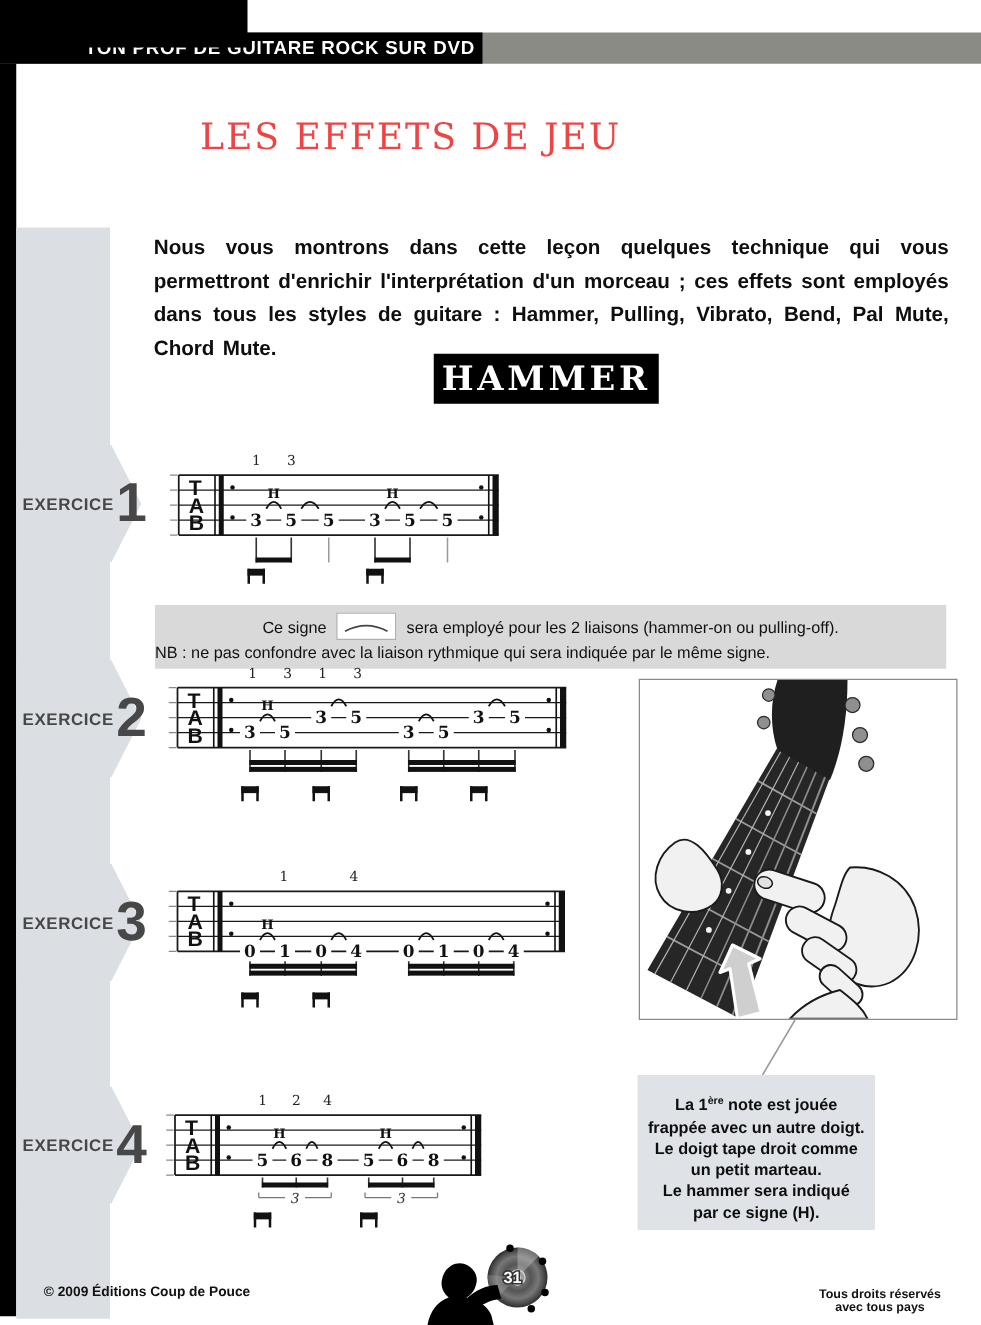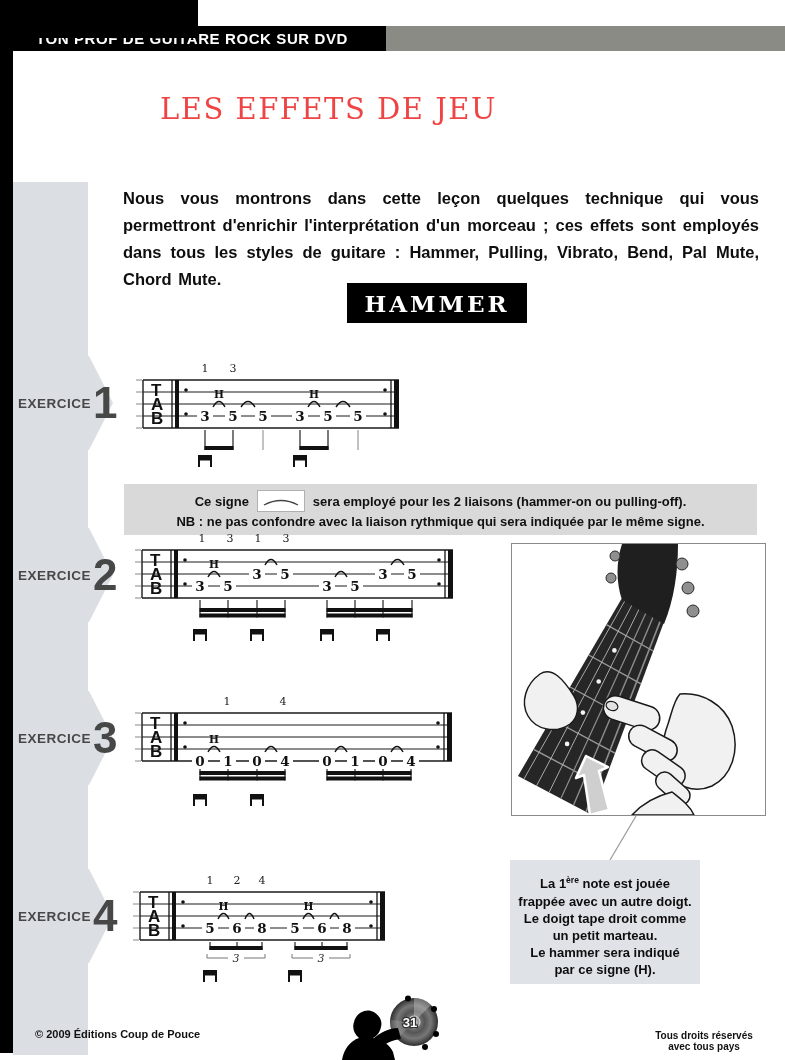--- a/index.html
+++ b/index.html
@@ -5,42 +5,42 @@
   html,body{margin:0;padding:0;background:#e9e9e9}
   .page{position:relative;width:785px;height:1060px;background:#fff;overflow:hidden;
         font-family:"Liberation Sans",sans-serif;color:#101010;margin:0 auto}
   .abs{position:absolute}
 
   .left-black{left:0;top:0;width:13px;height:1053px;background:#000}
   .left-band{left:13px;top:182px;width:75px;height:873px;background:#dbdfe4}
 
   .header-gray{left:0;top:26px;width:785px;height:25px;background:#8b8b86}
   .banner-black{left:0;top:26px;width:386px;height:25px;background:#000;display:flex;align-items:center}
-  .banner-black span{color:#fff;font-size:15px;font-weight:bold;letter-spacing:.6px;padding-left:36px;white-space:nowrap}
+  .banner-black span{color:#fff;font-size:15px;font-weight:bold;letter-spacing:.6px;padding-left:68px;white-space:nowrap}
   .corner-black{left:0;top:0;width:198px;height:38px;background:#000}
 
   .lesson-box{left:0;top:53px;width:198px;height:124px;background:#000}
   .lesson-tri{position:absolute;left:24px;top:23px;width:68px;height:86px;background:#fff;
               clip-path:polygon(0 0,100% 50%,0 100%)}
   .lesson-label{position:absolute;left:110px;top:18px;color:#fff;font-size:20px;font-weight:bold;letter-spacing:3px}
   .lesson-number{position:absolute;left:104px;top:30px;color:#fff;font-size:58px;font-weight:bold;line-height:1}
 
   .page-title{left:160px;top:92px;width:540px;text-align:left;font-family:"DejaVu Serif",serif;
               font-weight:normal;font-size:29px;letter-spacing:1.5px;color:#ef4444}
 
   .intro{left:123px;top:185px;width:636px;font-size:16.5px;font-weight:bold;line-height:27px;
          text-align:justify;word-spacing:2px;color:#0e0e0e}
 
   .hammer-box{left:347px;top:283px;width:180px;height:40px;background:#000;display:flex;
               align-items:center;justify-content:center}
-  .hammer-box span{color:#fff;font-family:"DejaVu Serif",serif;font-weight:bold;font-size:23px;letter-spacing:3px}
+  .hammer-box span{color:#fff;font-family:"DejaVu Serif",serif;font-weight:bold;font-size:27px;letter-spacing:3px}
 
   .sign-box{left:124px;top:484px;width:633px;height:51px;background:#d9d9d9;display:flex;
-            flex-direction:column;align-items:center;justify-content:center;gap:2px;
-            font-size:13px;font-weight:bold;color:#111}
+            flex-direction:column;justify-content:center;gap:2px;
+            font-size:13px;font-weight:normal;color:#111}
   .sign-line1{display:flex;align-items:center;justify-content:center;gap:8px}
   .sign-chip{width:46px;height:20px;background:#fff;border:1px solid #b0b0b0;display:flex;
              align-items:center;justify-content:center}
 
   .ex{position:absolute;left:0;top:0}
   .ex-chevron{position:absolute;left:13px;width:100px;height:94px;background:#dbdfe4;
               clip-path:polygon(0 0,76% 0,100% 50%,76% 100%,0 100%)}
   .ex-label-box{position:absolute;left:18px;width:92px;height:52px;display:flex;align-items:center;
                 gap:2px}
   .ex-word{font-size:13.5px;font-weight:bold;color:#474747;letter-spacing:.5px}

